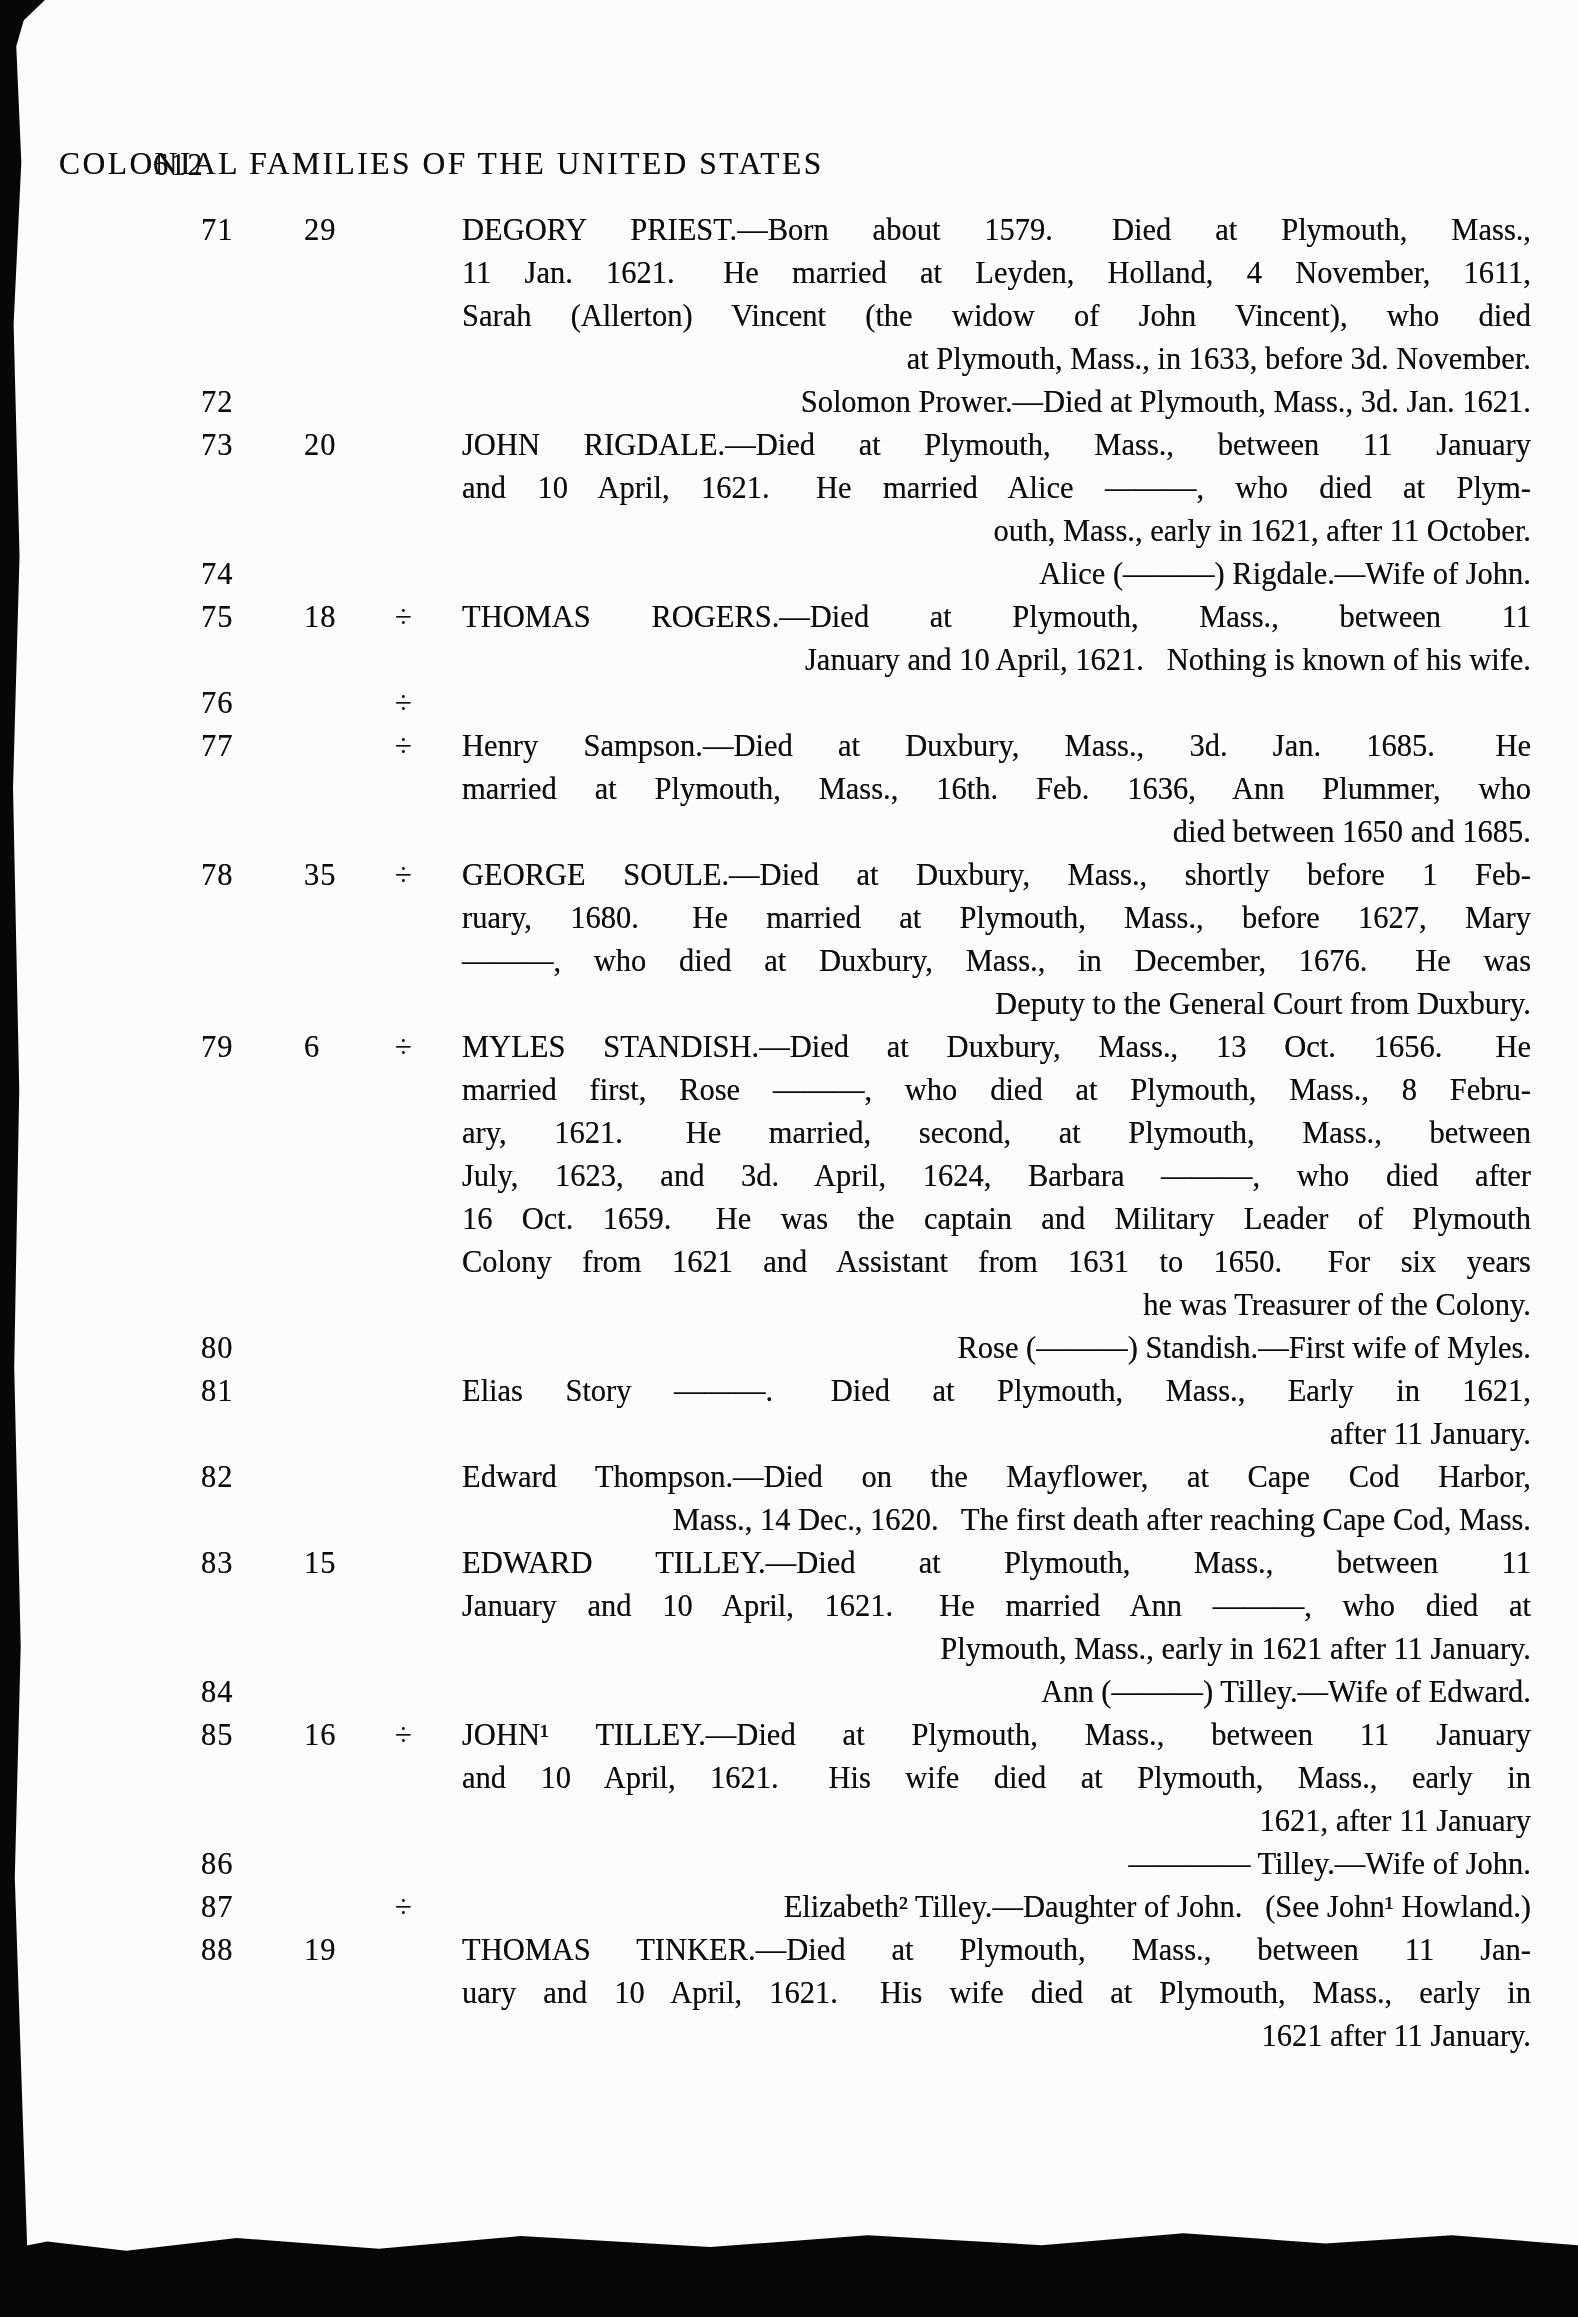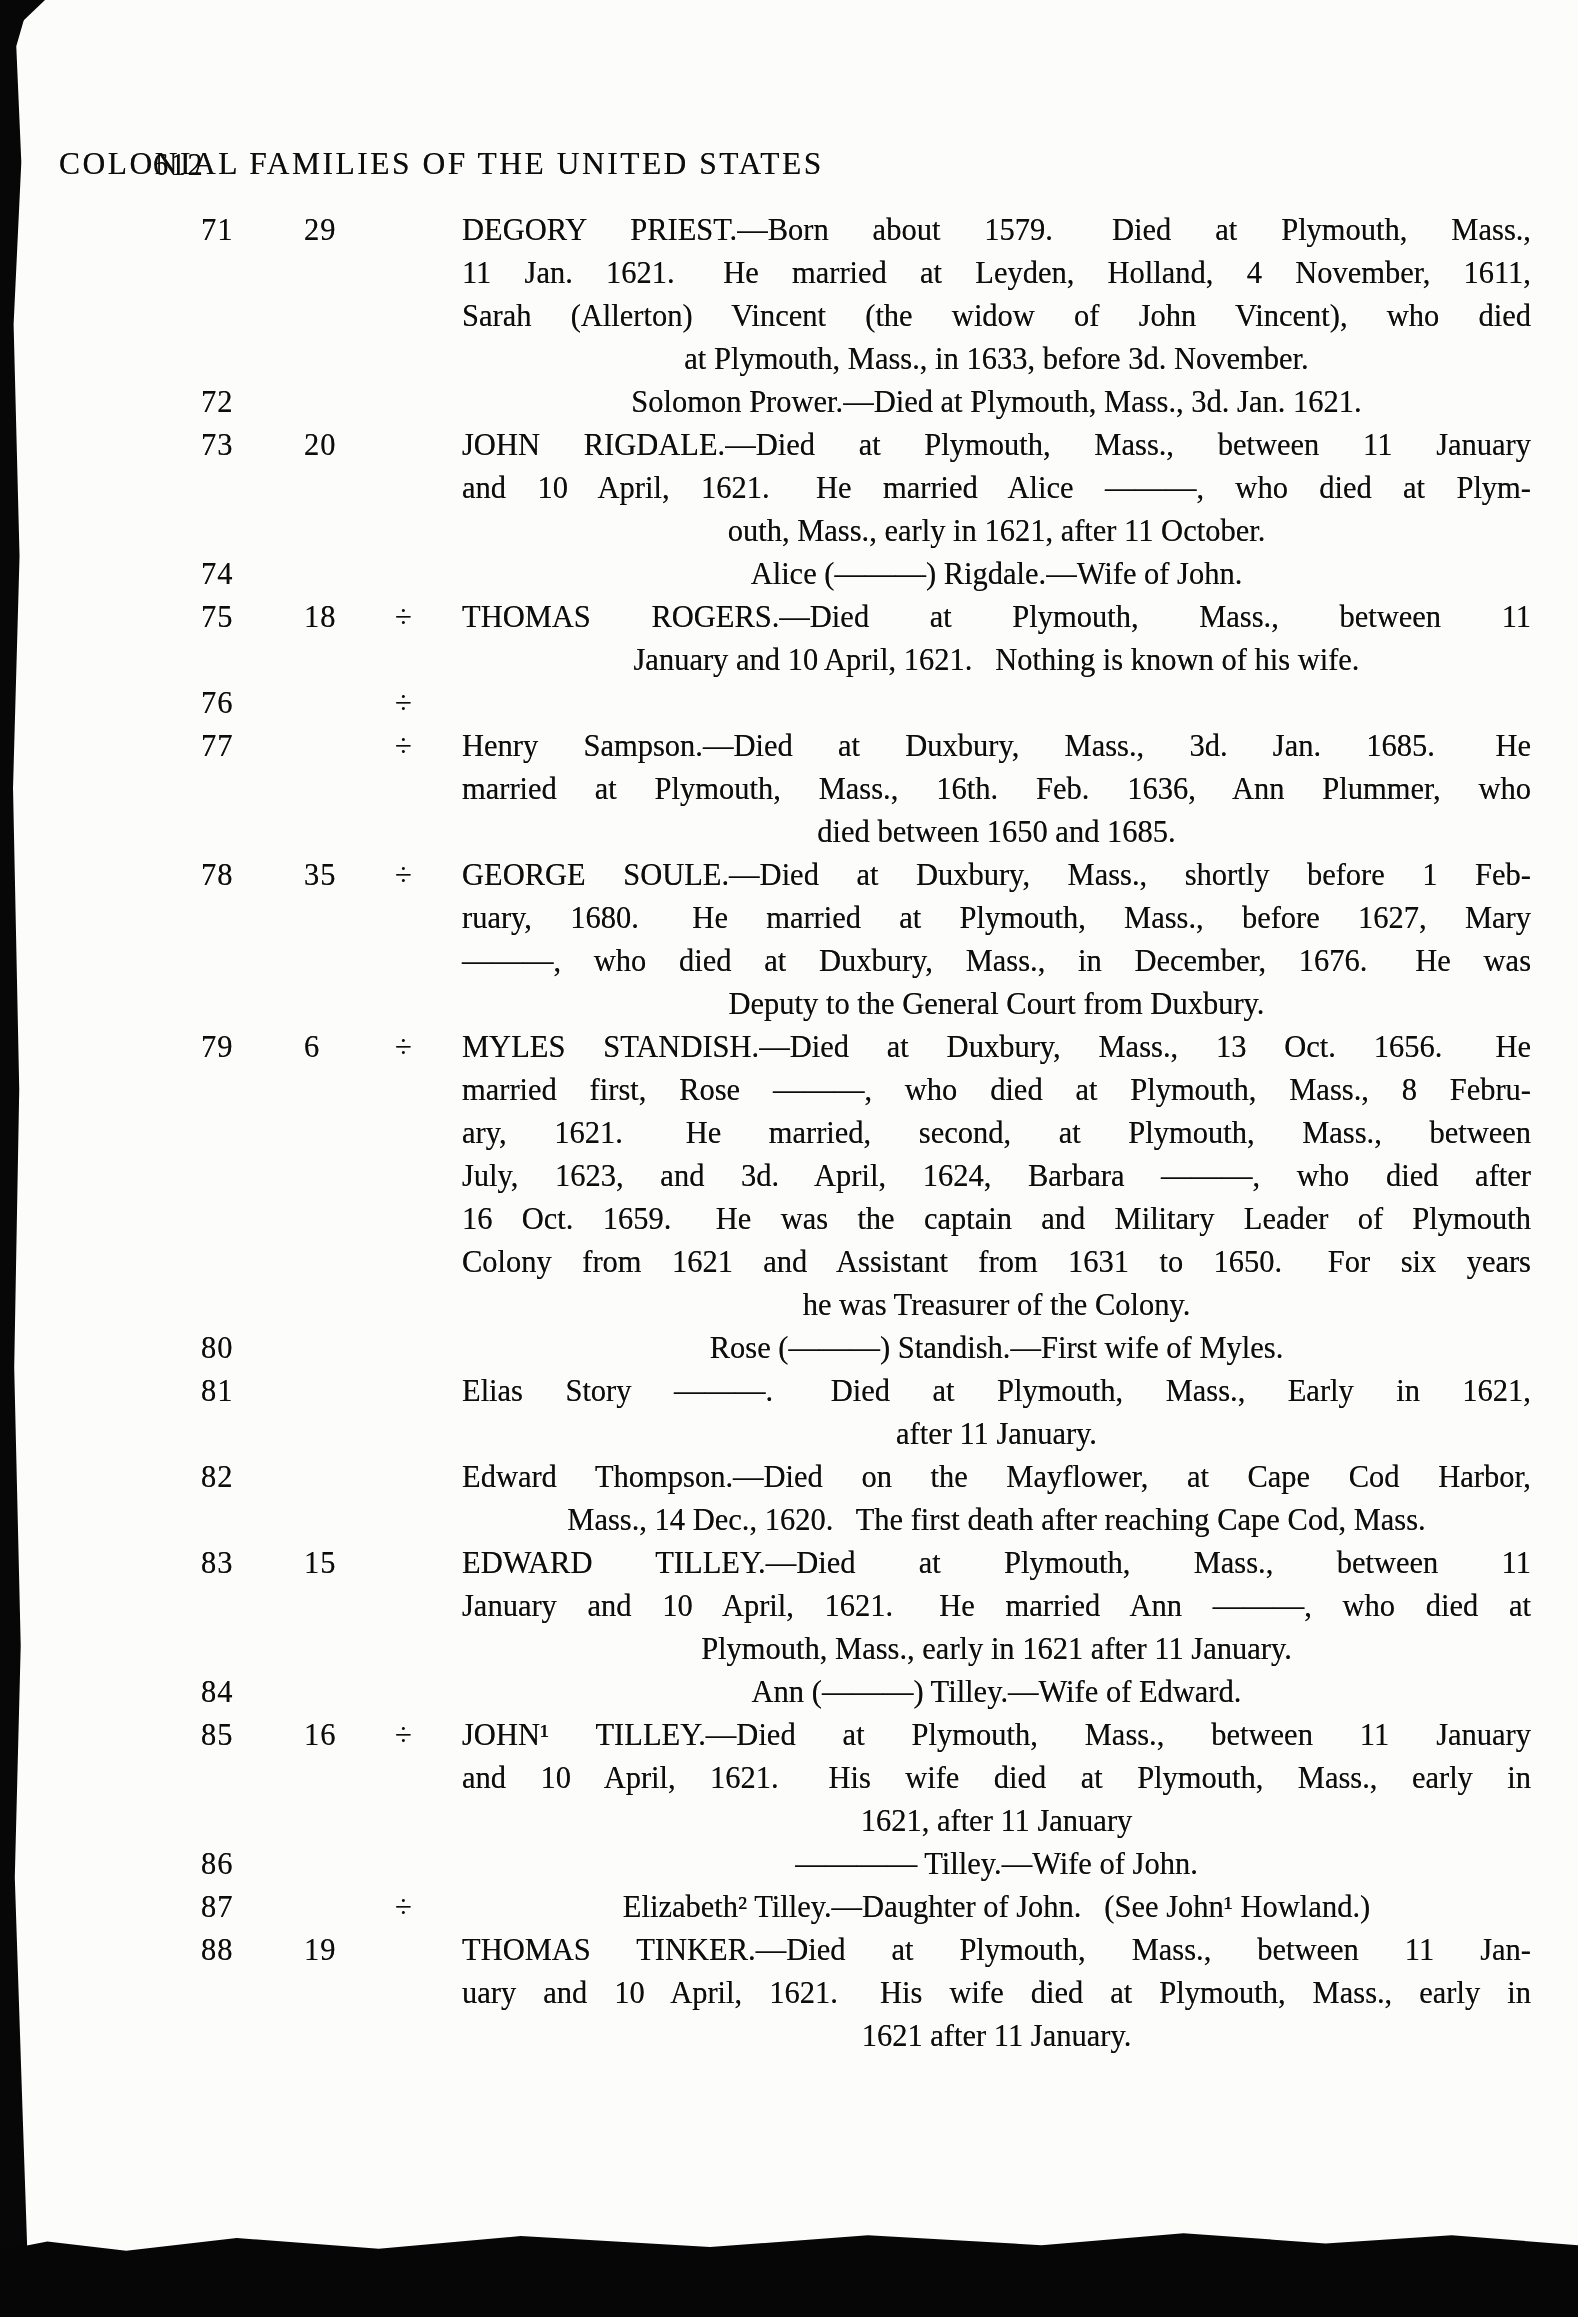--- a/index.html
+++ b/index.html
@@ -26,21 +26,21 @@
   }
   .entries { position: absolute; top: 209px; left: 0; width: 100%; margin-left: 48px; }
   .entry { display: flex; align-items: flex-start; }
   .c-num  { margin-left: 153px; width: 103px; font-size: 30.5px; line-height: 43px; letter-spacing: 1px; }
   .c-ref  { width: 91px;  font-size: 30.5px; line-height: 43px; letter-spacing: 1px; }
   .c-plus { width: 67px;  font-size: 30.5px; line-height: 43px; text-align: left; }
   .c-text { width: 1069px; }
   .line {
     font-size: 30.5px;
     line-height: 43px;
-    text-align: center;
+    text-align: right;
   }
   .line.j {
     text-align: justify;
     text-align-last: justify;
     -moz-text-align-last: justify;
   }
   
   .edge-left {
     position: absolute; left: 0; top: 0; width: 29.6px; height: 100%;
     background: #070707;

